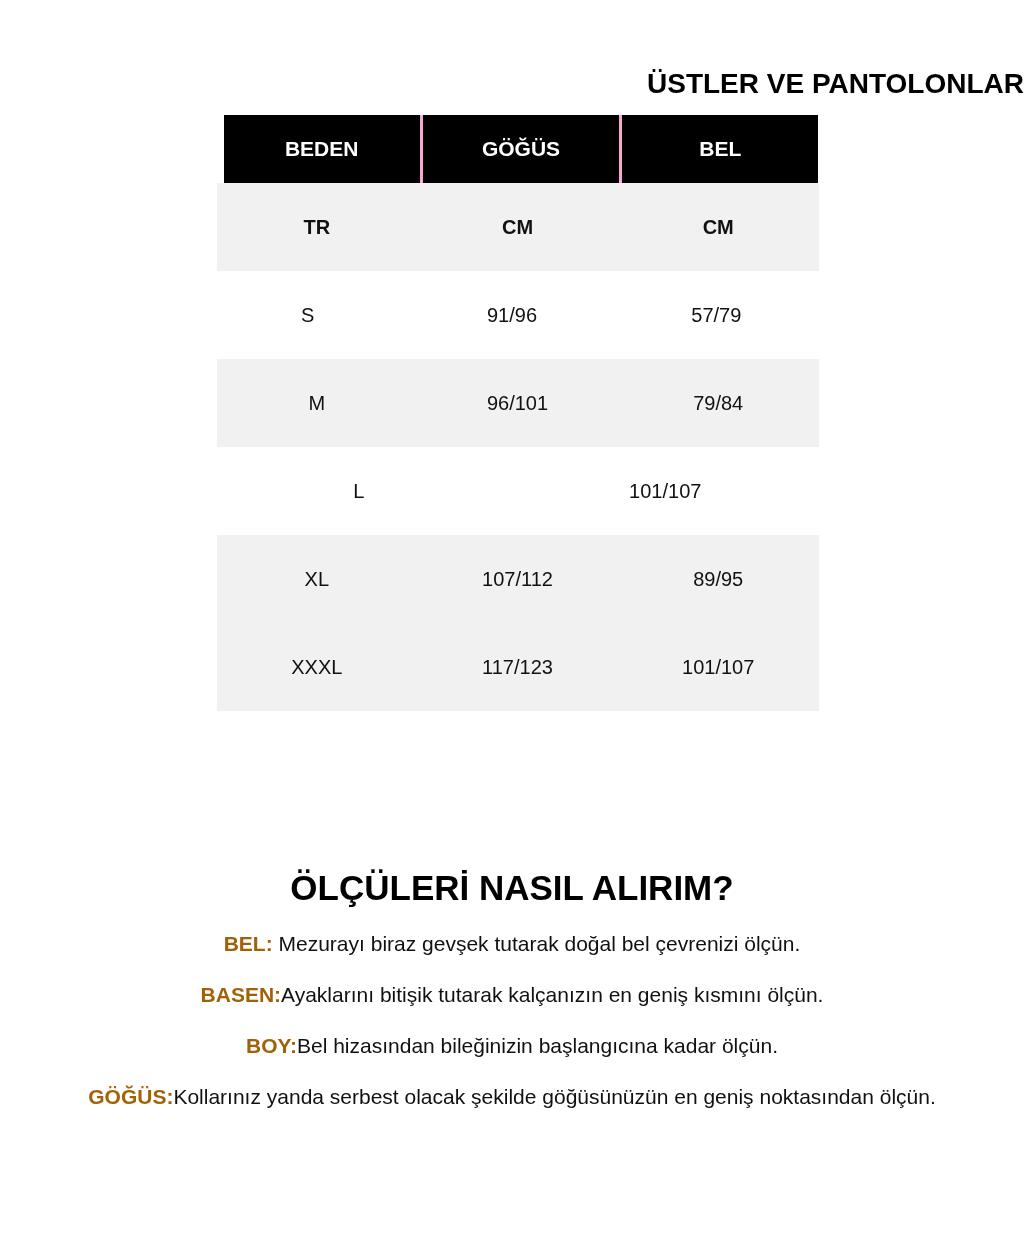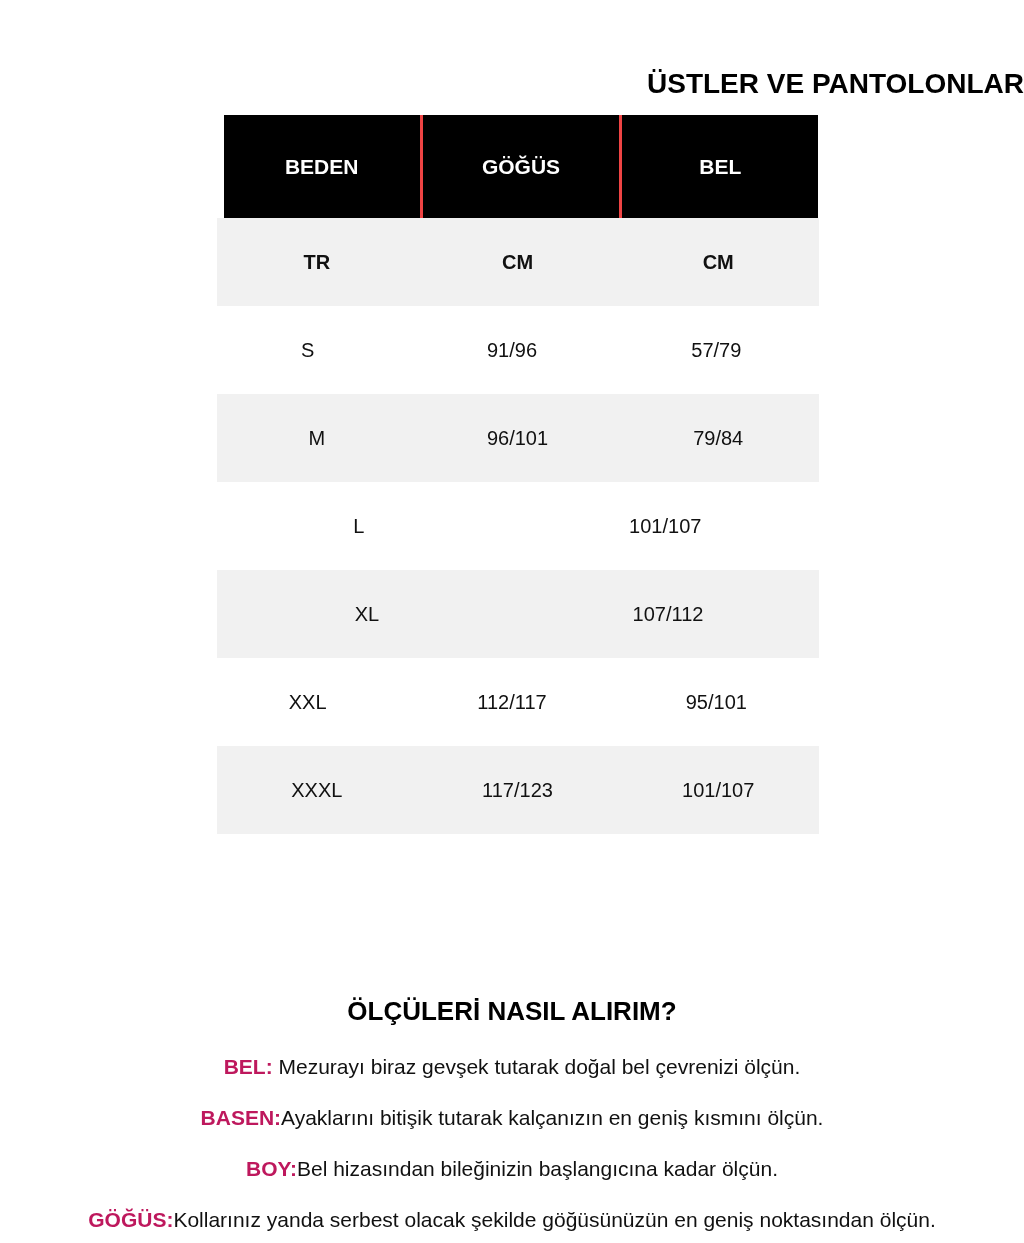--- a/index.html
+++ b/index.html
@@ -22,35 +22,35 @@
     font-size: 28px;
     line-height: 28px;
     font-weight: bold;
   }
   .size-table {
     width: 613px;
     margin: 17px auto 0 auto;
   }
   .thead {
     display: flex;
-    height: 103px;
+    height: 68px;
     margin-left: 18px;
   }
   .thead .cell {
     flex: 1;
     background: #000000;
     color: #ffffff;
     font-weight: bold;
     font-size: 21px;
     display: flex;
     align-items: center;
     justify-content: center;
   }
   .thead .cell + .cell {
-    border-left: 3px solid #ef4444;
+    border-left: 3px solid #f9a8d4;
   }
   .trow {
     display: flex;
     height: 88px;
     background: #ffffff;
   }
   .trow.gray {
     background: #f1f1f1;
     margin-left: 11px;
   }
@@ -64,33 +64,33 @@
   }
   .trow.unit .cell {
     font-weight: bold;
   }
   .measure-guide {
     margin-top: 164px;
     text-align: center;
   }
   .guide-heading {
     margin: 16px 0 31px 0;
-    font-size: 26px;
+    font-size: 35px;
     line-height: 26px;
     font-weight: bold;
   }
   .guide-line {
     margin: 0 0 27px 0;
     font-size: 21px;
     line-height: 24px;
     color: #111111;
     white-space: pre-wrap;
   }
   .guide-line strong {
-    color: #be185d;
+    color: #a16207;
   }
 </style>
 </head>
 <body>
 
 <div class="page">
 
   <h1 class="page-title">ÜSTLER VE PANTOLONLAR</h1>
 
   <div class="size-table">
@@ -120,27 +120,23 @@
     </div>
 
     <div class="trow">
       <div class="cell">L</div>
       <div class="cell">101/107</div>
     </div>
 
     <div class="trow gray">
       <div class="cell">XL</div>
       <div class="cell">107/112</div>
+      <div class="cell">89/95</div>
     </div>
 
-    <div class="trow">
-      <div class="cell">XXL</div>
-      <div class="cell">112/117</div>
-      <div class="cell">95/101</div>
-    </div>
 
     <div class="trow gray">
       <div class="cell">XXXL</div>
       <div class="cell">117/123</div>
       <div class="cell">101/107</div>
     </div>
 
   </div>
 
   <div class="measure-guide">

